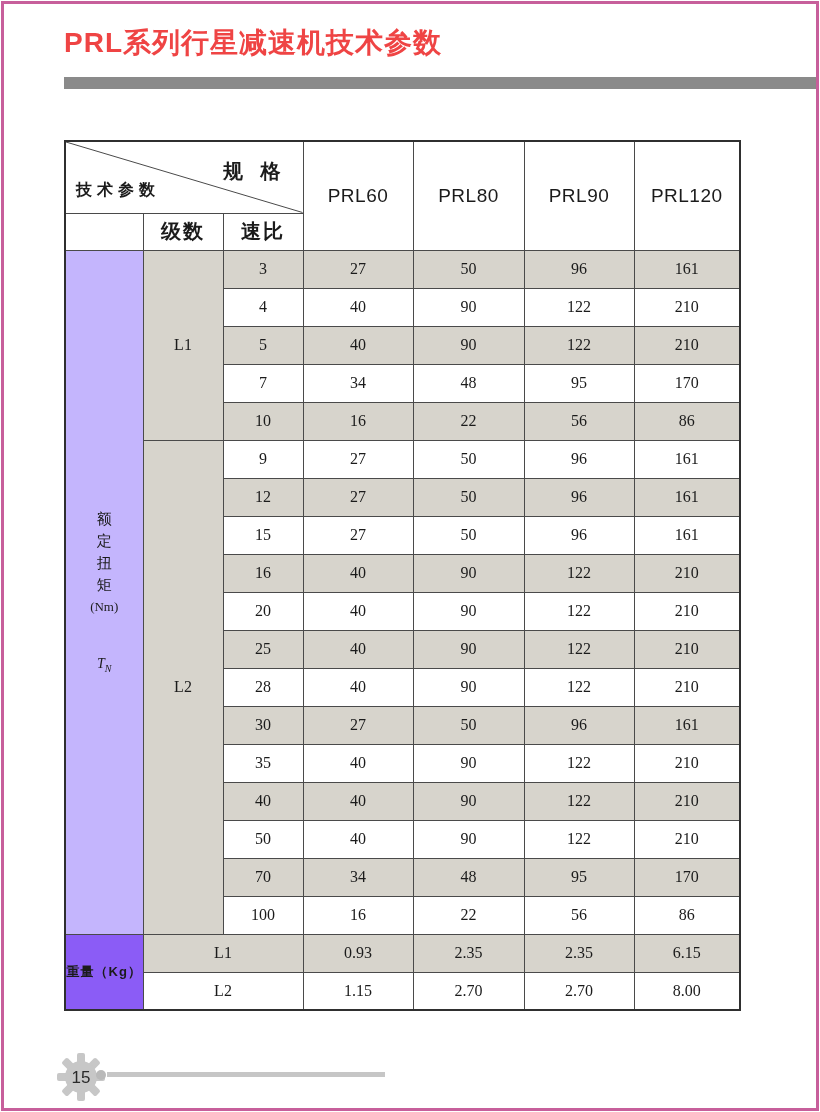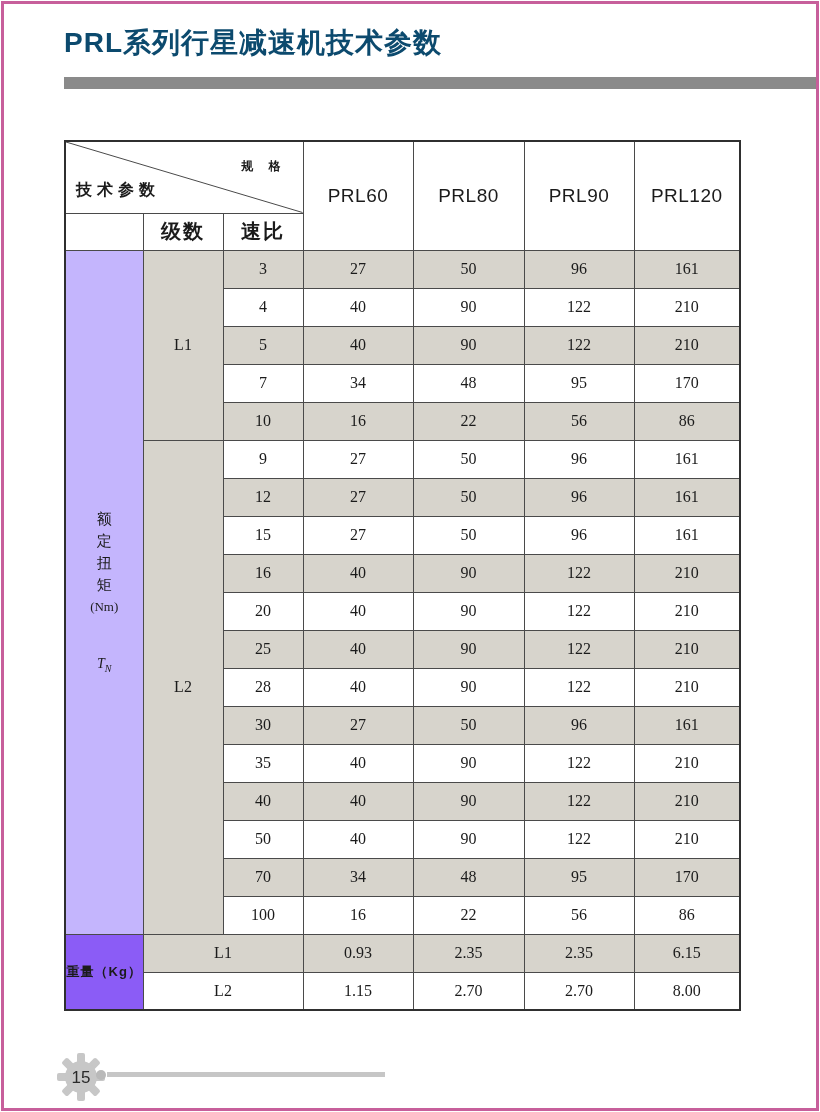--- a/index.html
+++ b/index.html
@@ -11,21 +11,21 @@
     position:relative;
     overflow:hidden;
   }
   .page-frame {
     position:absolute; left:1px; top:1px; right:1px; bottom:1px;
     border:3px solid #c75f9b;
     pointer-events:none;
   }
   .page-title {
     position:absolute; left:64px; top:24px; margin:0;
-    font-size:28px; font-weight:bold; color:#0c4a6e;
+    font-size:28px; font-weight:bold; color:#ef4444;
     letter-spacing:1px;
   }
   .title-bar {
     position:absolute; left:64px; top:77px; right:4px; height:12px;
     background:#8a8a8a;
   }
 
   
   table.spec {
     position:absolute; left:64px; top:140px;
@@ -48,21 +48,21 @@
     font-weight:normal; font-size:19px;
     font-family:"Liberation Sans", sans-serif;
     letter-spacing:0.5px;
   }
   th.subh { font-size:20px; font-weight:bold; letter-spacing:2px; }
 
   td.diag-cell { position:relative; padding:0; }
   .diag-svg { position:absolute; left:0; top:0; width:100%; height:100%; display:block; }
   .diag-tr {
     position:absolute; right:16px; top:16px;
-    font-size:12px; font-weight:bold; letter-spacing:6px;
+    font-size:20px; font-weight:bold; letter-spacing:6px;
   }
   .diag-bl {
     position:absolute; left:10px; bottom:12px;
     font-size:16px; font-weight:bold; letter-spacing:5px;
   }
 
   td.torque-cell { background:#c4b5fd; font-weight:normal; }
   .v-label {
     width:16px; margin:0 auto 2px auto;
     font-size:15px; line-height:22px;

